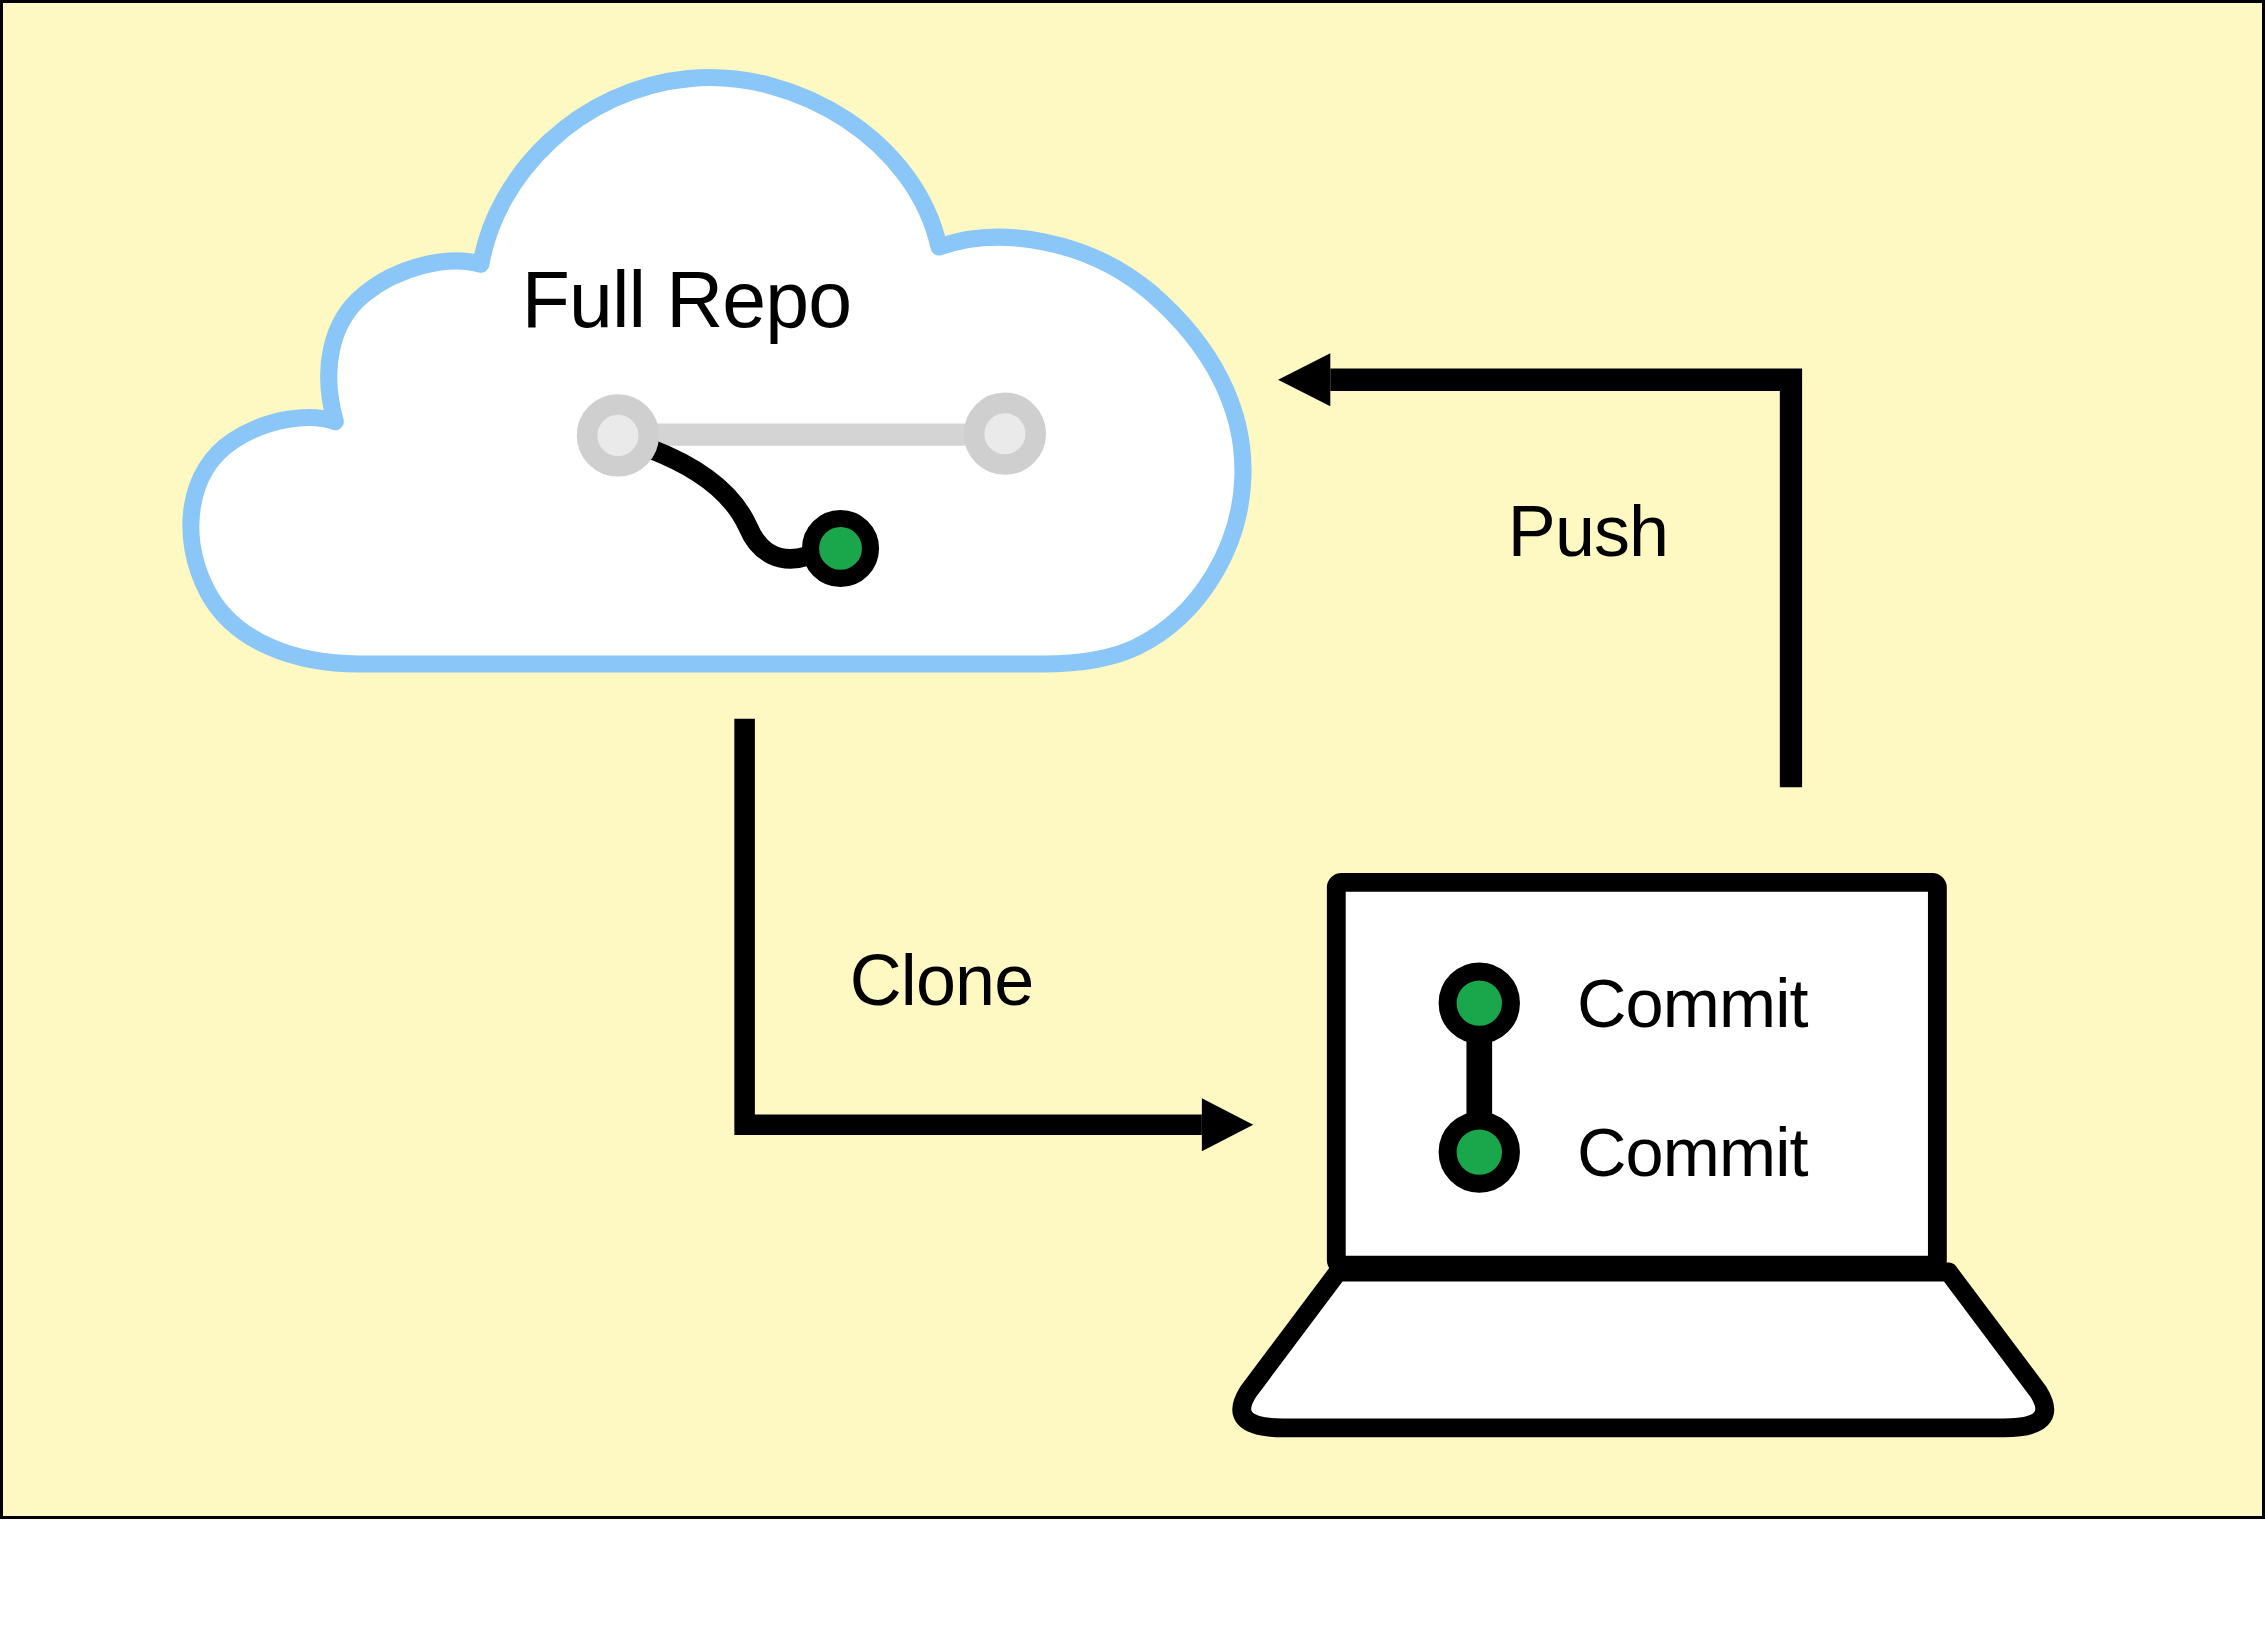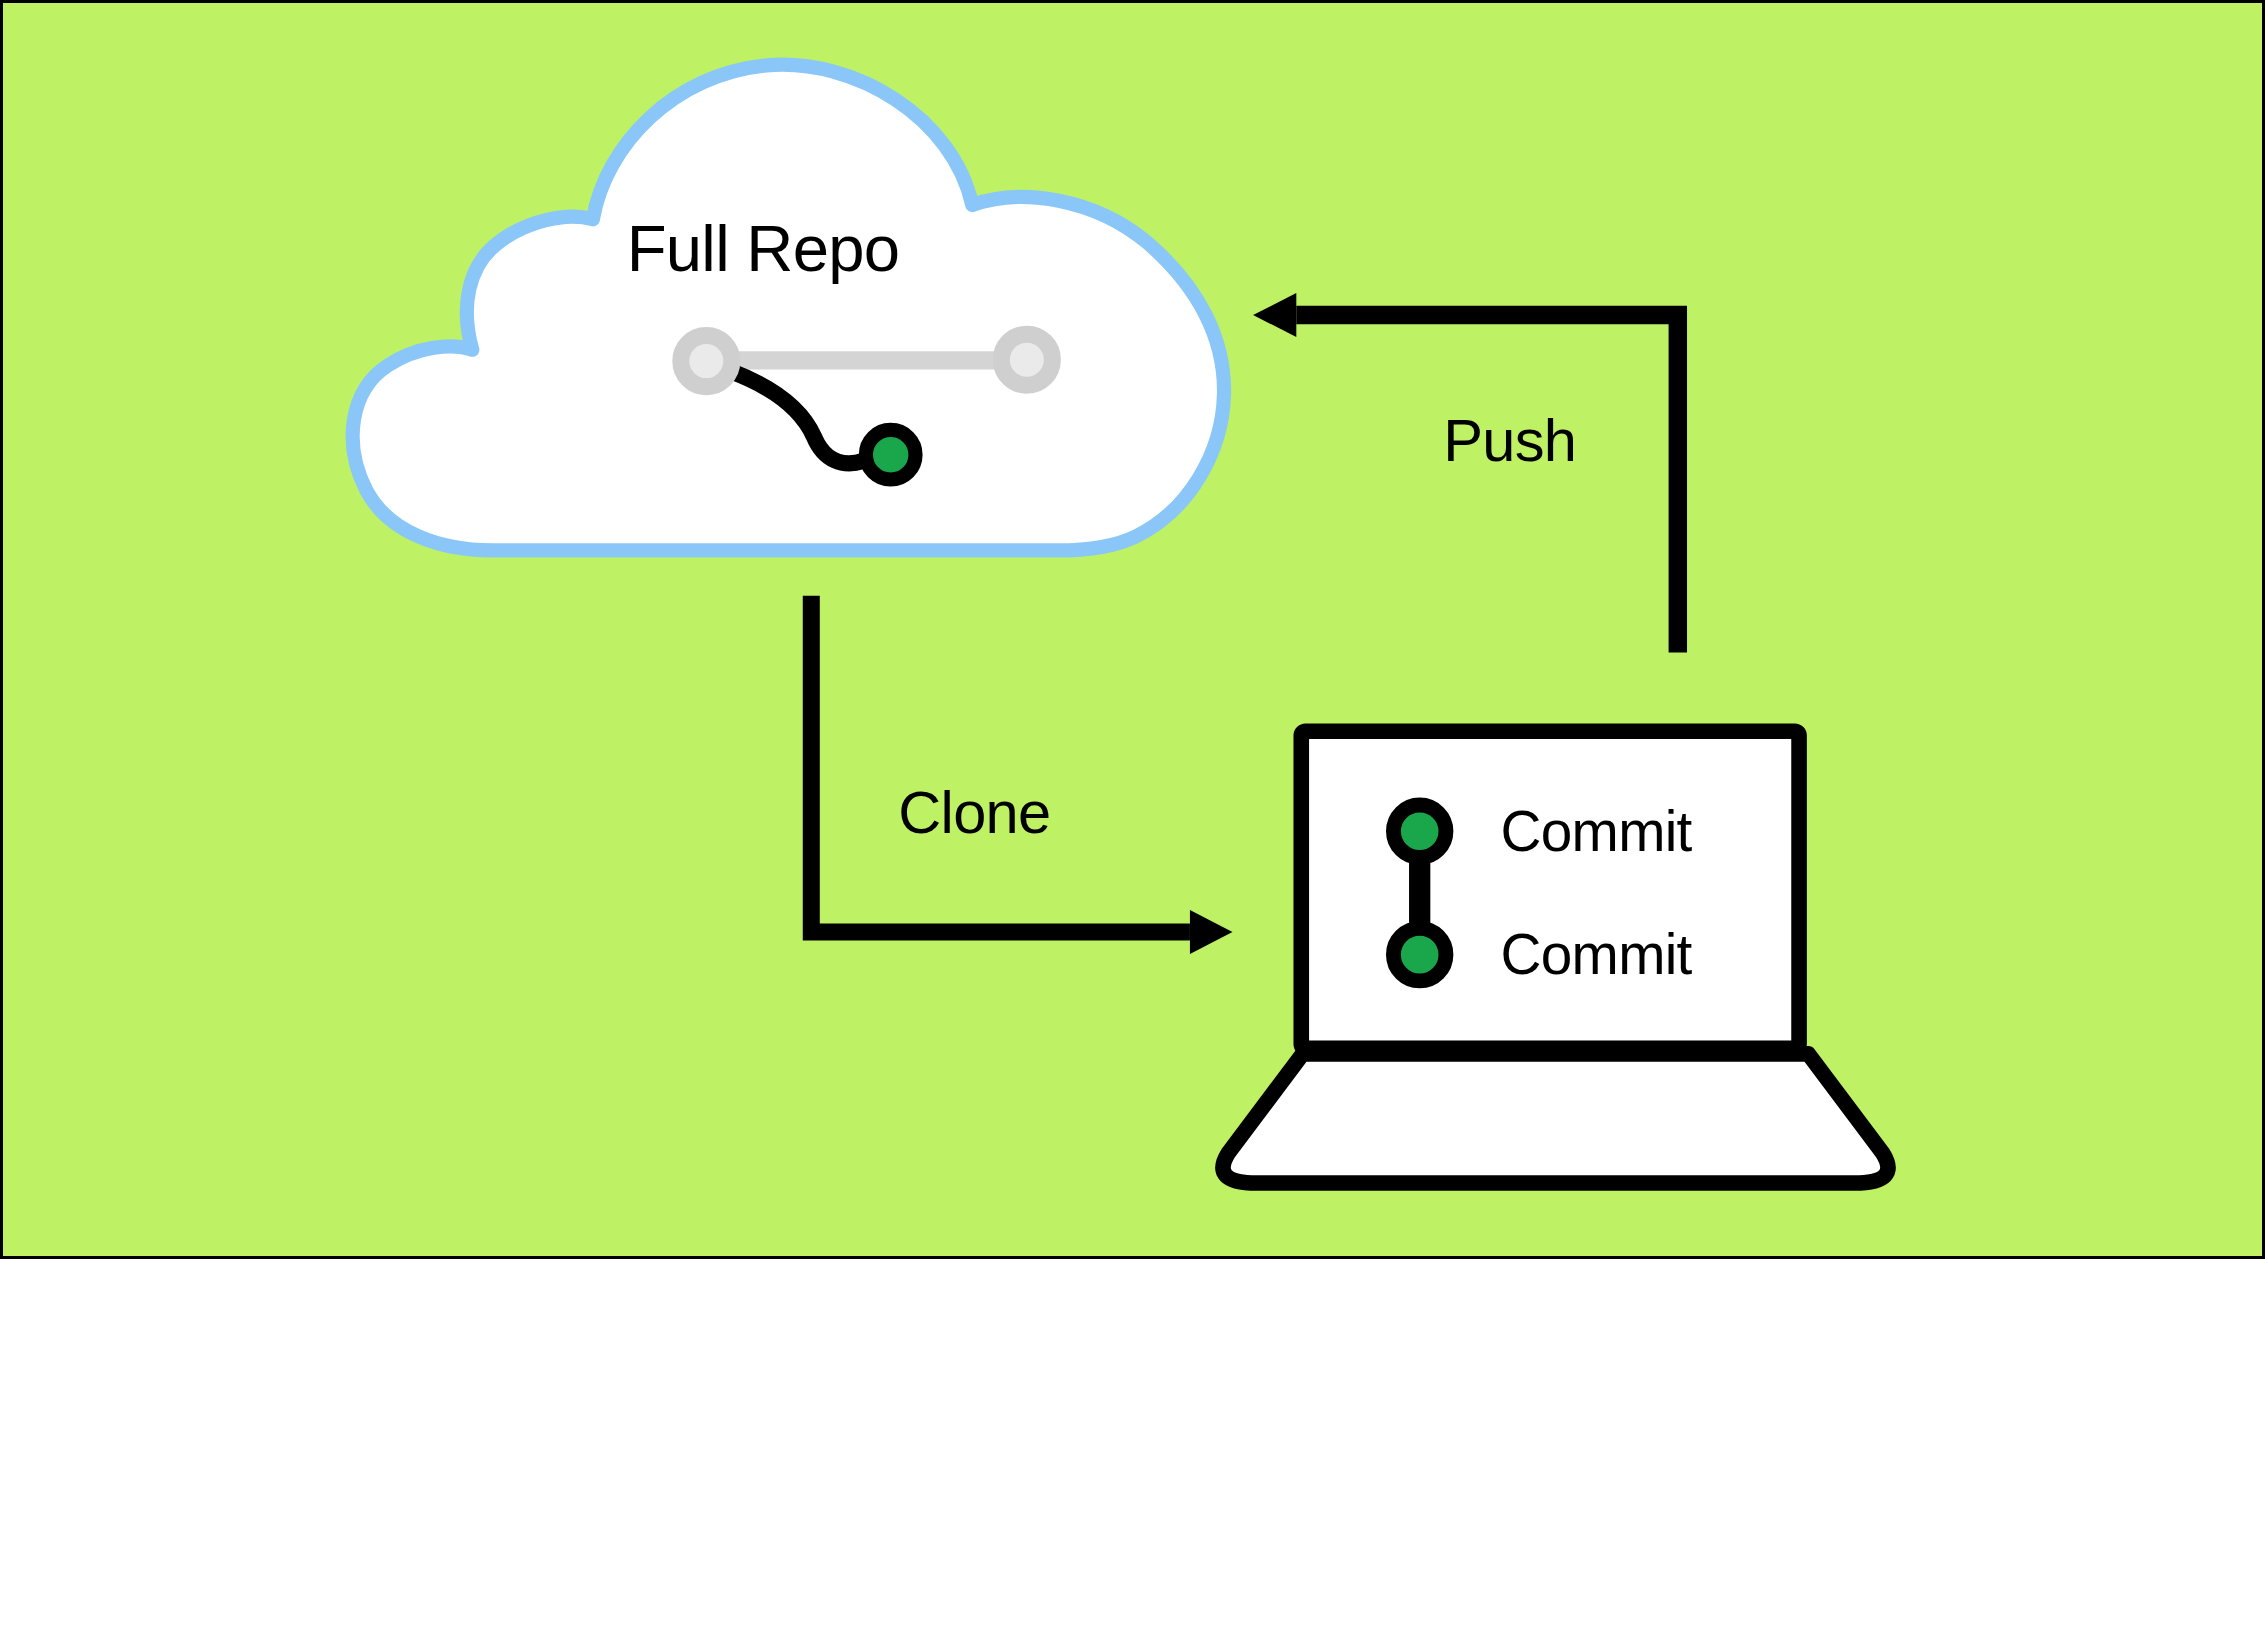--- a/index.html
+++ b/index.html
@@ -4,24 +4,24 @@
 <style>
   html, body {
     margin: 0;
     padding: 0;
     background: #ffffff;
     font-family: "Liberation Sans", sans-serif;
   }
   .page {
     position: relative;
     width: 2265px;
-    height: 1259px;
+    height: 1519px;
     box-sizing: border-box;
     border: 3.7px solid #000000;
-    background: #bef264;
+    background: #fef9c3;
     overflow: hidden;
   }
   .diagram-svg {
     position: absolute;
     inset: 0;
     width: 100%;
     height: 100%;
   }
   text {
     fill: #000000;

